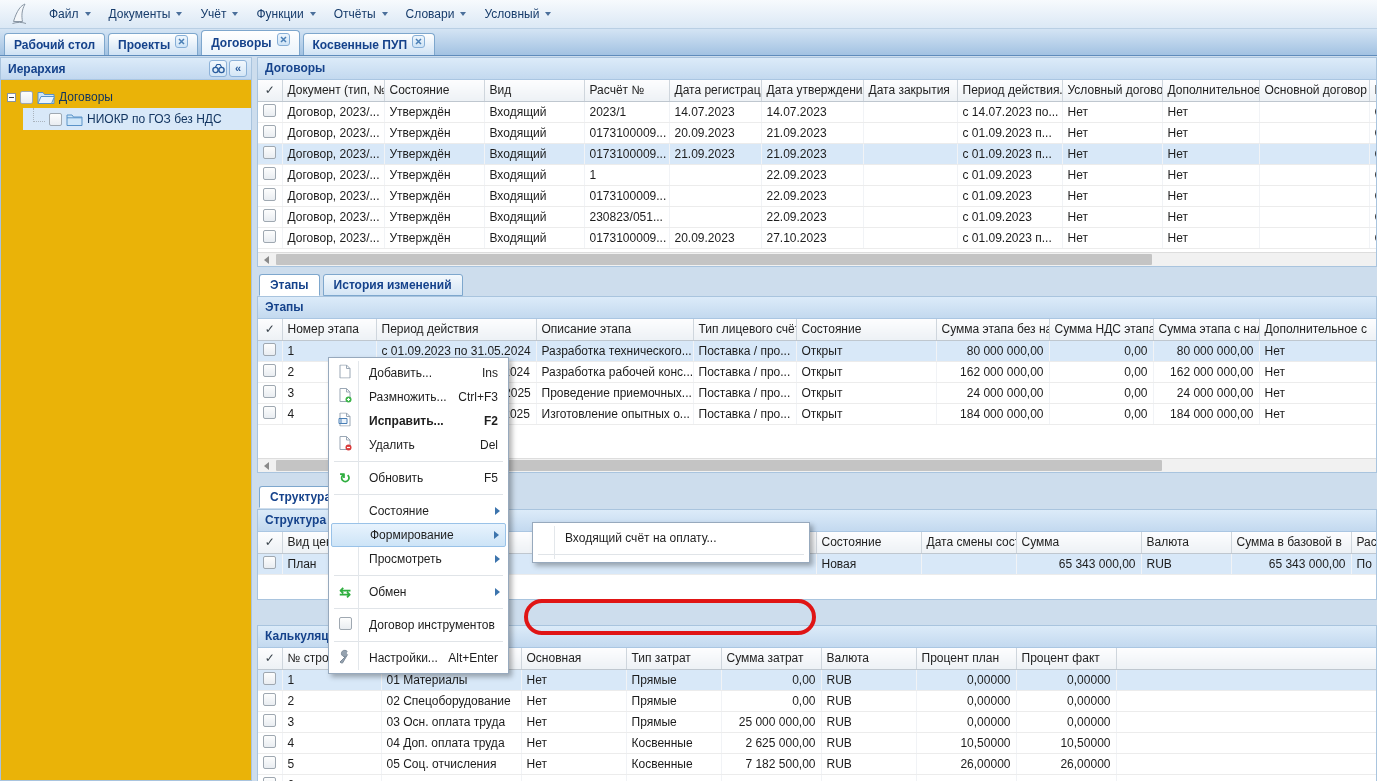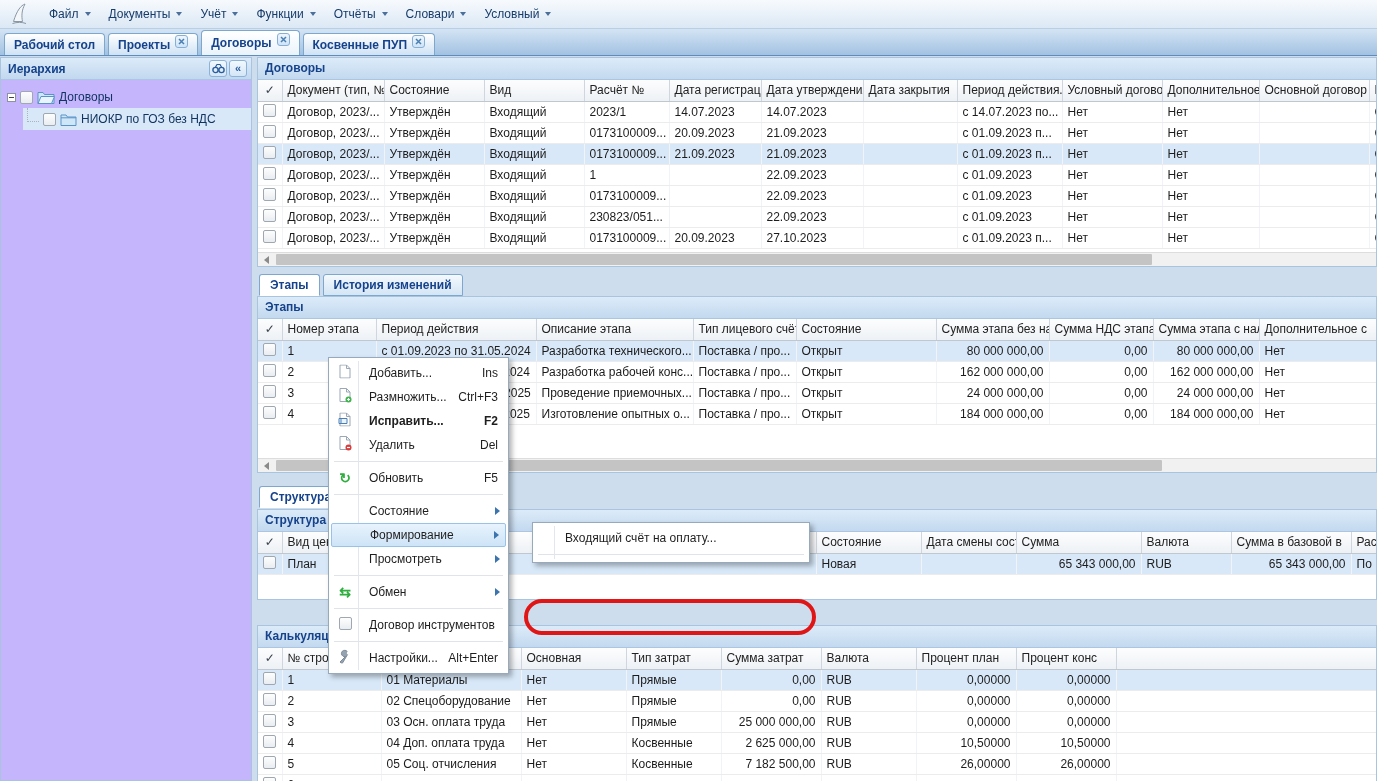--- a/index.html
+++ b/index.html
@@ -21,30 +21,30 @@
     background:linear-gradient(#d4e4f4,#a2c2e2); border-bottom:1px solid #5f8cbb;
     display:flex; align-items:flex-end; padding-left:4px; gap:3px; }
   .tab { height:22px; display:flex; align-items:center; padding:0 9px;
     background:linear-gradient(#ffffff,#cfe2f4); border:1px solid #7ea7cd; border-bottom:none;
     border-radius:4px 4px 0 0; color:#15428b; font-weight:bold; gap:5px; }
   .tab.active { height:25px; background:linear-gradient(#ffffff,#eaf3fb); }
   .tclose { width:13px; height:13px; margin-top:-7px; border:1px solid #86aed6; border-radius:3px;
     background:linear-gradient(#eef6fd,#cfe4f6); display:flex; align-items:center; justify-content:center; }
   
   .sidebar { position:absolute; top:57px; left:0; width:252px; bottom:0;
-    background:#c4b5fd; border:1px solid #a9c4de; }
+    background:#eab308; border:1px solid #a9c4de; }
   .panel-h { height:22px; background:linear-gradient(#dcebf9,#c2d8ef); border-bottom:1px solid #aac6e2;
     display:flex; align-items:center; padding:0 4px 0 7px; font-weight:bold; color:#15428b; }
   .panel-h .sp { flex:1; }
   .hbtn { width:18px; height:17px; margin-left:2px; border:1px solid #8db2d8; border-radius:3px;
     background:linear-gradient(#f2f8fd,#d4e6f6); display:flex; align-items:center; justify-content:center;
     color:#2a5d9e; font-weight:bold; font-size:11px; line-height:1; }
   .tree { padding-top:6px; }
   .trow { height:22px; display:flex; align-items:center; gap:4px; padding-left:6px; color:#10335f; }
-  .trow.child { margin-left:22px; padding-left:4px; background:#d8e8f8; }
+  .trow.child { margin-left:22px; padding-left:10px; background:#d8e8f8; }
   .expander { width:9px; height:9px; border:1px solid #8b949e; background:#fff; position:relative; flex:none; }
   .expander::after { content:''; position:absolute; left:1px; right:1px; top:3px; height:1px; background:#444; }
   .cb, .cbx { width:13px; height:13px; border:1px solid #9fa8b1; border-radius:2px;
     background:linear-gradient(#fdfdfd,#e9edf1); display:inline-block; flex:none; }
   .dotl { width:12px; height:14px; border-left:1px dotted #aab4be; border-bottom:1px dotted #aab4be; margin:-8px 0 0 0; flex:none; }
   
   .section { position:absolute; left:257px; right:0; background:#fff; border:1px solid #a9c4de; overflow:hidden; }
   .sec-h { height:22px; background:linear-gradient(#dcebf9,#c3d9ef); border-bottom:1px solid #aac6e2;
     line-height:21px; padding-left:7px; font-weight:bold; color:#15428b; }
   table { border-collapse:collapse; table-layout:fixed; font-size:12px; }
@@ -508,21 +508,21 @@
         <thead>
           <tr>
             <td class="hc">✓</td>
             <td class="">№ строки</td>
             <td class=""></td>
             <td class="">Основная</td>
             <td class="">Тип затрат</td>
             <td class="">Сумма затрат</td>
             <td class="">Валюта</td>
             <td class="">Процент план</td>
-            <td class="">Процент конс</td>
+            <td class="">Процент факт</td>
             <td class=""></td>
           </tr>
         </thead>
         <tbody>
           <tr class="sel">
             <td class="cbcell"><span class="cb"></span></td>
             <td class="">1</td>
             <td class="">01 Материалы</td>
             <td class="">Нет</td>
             <td class="">Прямые</td>

